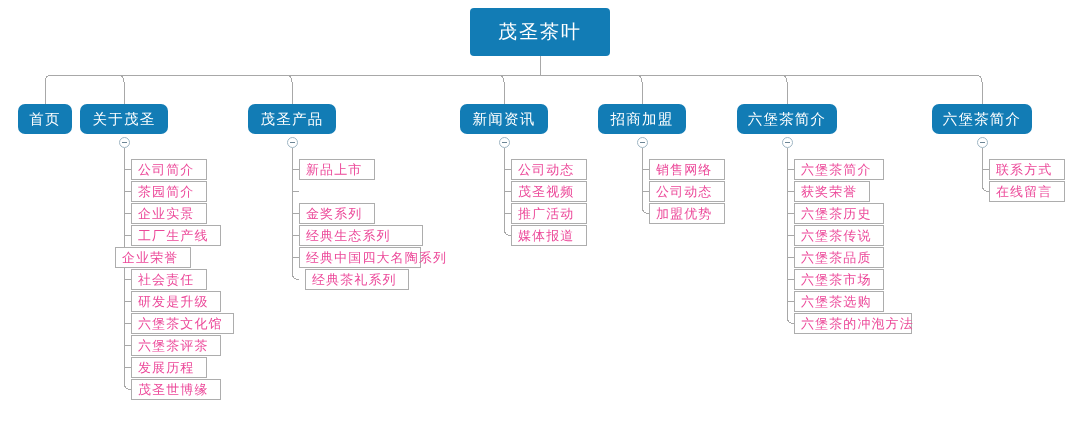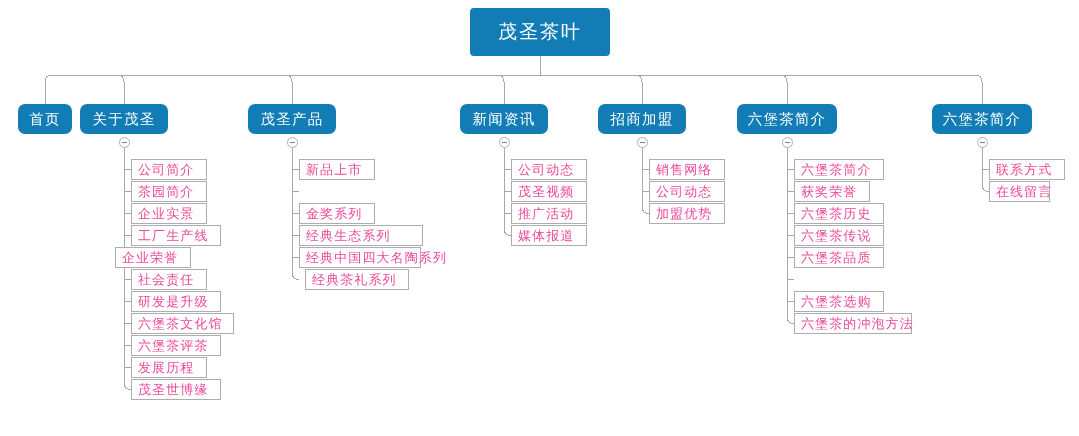--- a/index.html
+++ b/index.html
@@ -176,19 +176,20 @@
     <div class="leaf" style="left: 649px; top: 159px; width: 76px;">销售网络</div>
     <div class="leaf" style="left: 649px; top: 181px; width: 76px;">公司动态</div>
     <div class="leaf" style="left: 649px; top: 203px; width: 76px;">加盟优势</div>
     <div class="node lvl2" style="left: 737px; top: 104px; width: 100px; height: 30px;">六堡茶简介</div>
     <div class="toggle" style="left: 781.5px; top: 137px;"></div>
     <div class="leaf" style="left: 794px; top: 159px; width: 90px;">六堡茶简介</div>
     <div class="leaf" style="left: 794px; top: 181px; width: 76px;">获奖荣誉</div>
     <div class="leaf" style="left: 794px; top: 203px; width: 90px;">六堡茶历史</div>
     <div class="leaf" style="left: 794px; top: 225px; width: 90px;">六堡茶传说</div>
     <div class="leaf" style="left: 794px; top: 247px; width: 90px;">六堡茶品质</div>
+    <div class="leaf" style="left: 794px; top: 269px; width: 90px;">六堡茶市场</div>
     <div class="leaf" style="left: 794px; top: 291px; width: 90px;">六堡茶选购</div>
     <div class="leaf" style="left: 794px; top: 313px; width: 118px;">六堡茶的冲泡方法</div>
     <div class="node lvl2" style="left: 932px; top: 104px; width: 100px; height: 30px;">六堡茶简介</div>
     <div class="toggle" style="left: 976.5px; top: 137px;"></div>
     <div class="leaf" style="left: 989px; top: 159px; width: 76px;">联系方式</div>
-    <div class="leaf" style="left: 989px; top: 181px; width: 61px;">在线留言</div>
+    <div class="leaf" style="left: 989px; top: 181px; width: 76px;">在线留言</div>
   </div>
 
 </body></html>

